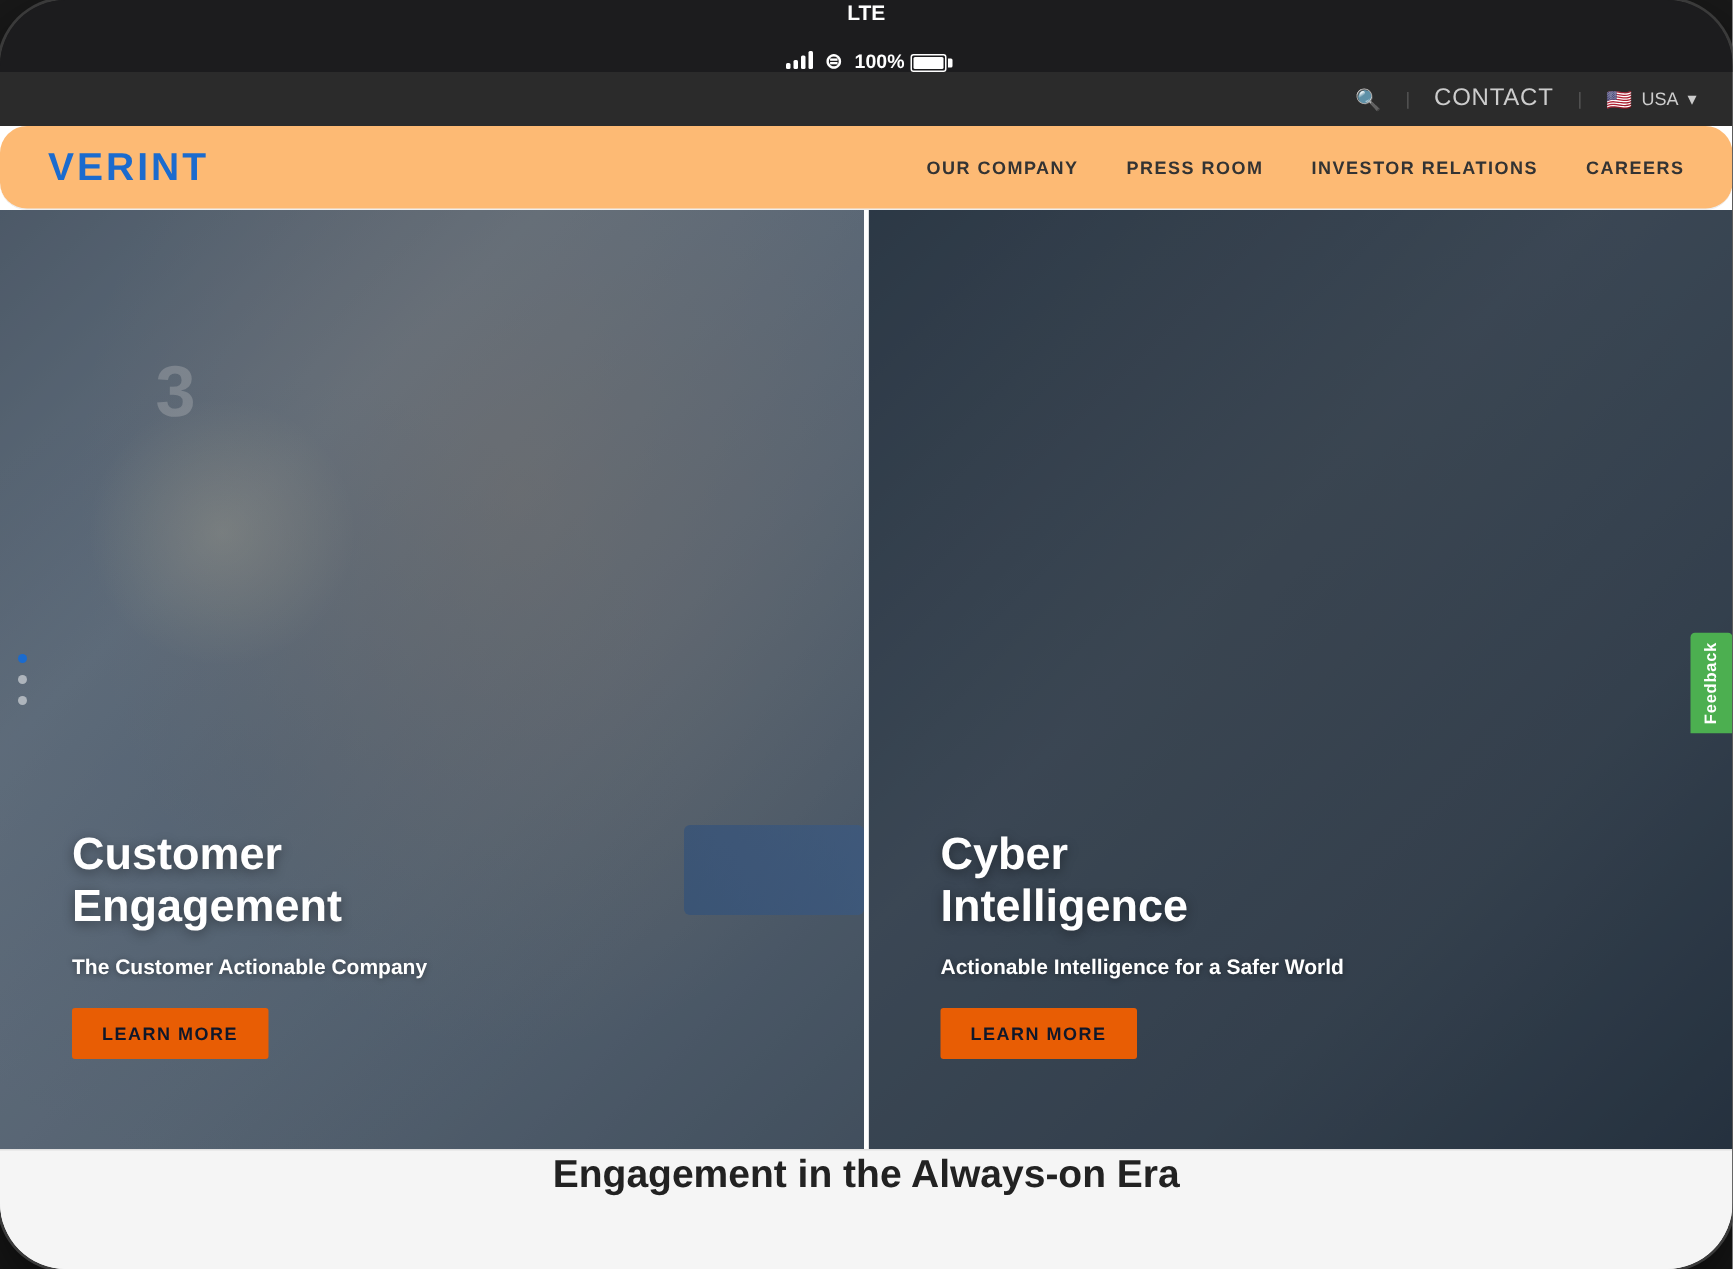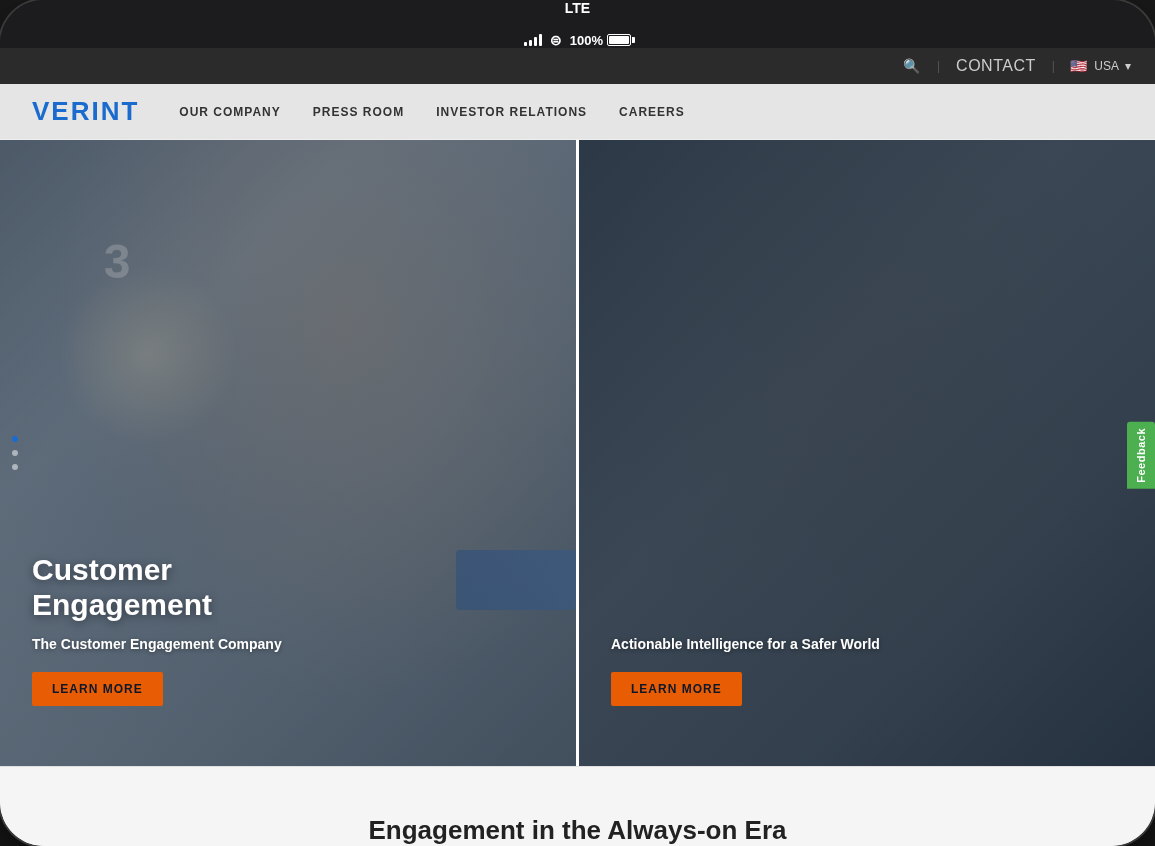--- a/index.html
+++ b/index.html
@@ -64,21 +64,21 @@
     .signal-bars span:nth-child(2) { height: 6px; }
     .signal-bars span:nth-child(3) { height: 9px; }
     .signal-bars span:nth-child(4) { height: 12px; }
 
     .wifi-icon {
       font-size: 14px;
     }
 
     .battery-container {
       display: flex;
-      align-items: center;
+      align-items: flex-end;
       gap: 4px;
       font-size: 13px;
     }
 
     .battery-icon {
       width: 24px;
       height: 12px;
       border: 1.5px solid white;
       border-radius: 2px;
       position: relative;
@@ -155,26 +155,28 @@
       font-size: 12px;
       cursor: pointer;
     }
 
     .flag-icon {
       font-size: 14px;
     }
 
     
     .main-nav {
-      background: #e5e5e5;
+      background: #fdba74;
       height: 56px;
       display: flex;
       align-items: center;
+      justify-content: space-between;
       padding: 0 32px;
       border-bottom: 1px solid #eee;
+      border-radius: 18px;
     }
 
     .logo {
       color: #1b6bce;
       font-size: 26px;
       font-weight: 900;
       letter-spacing: 2px;
       font-family: Arial, sans-serif;
     }
 
@@ -245,21 +247,21 @@
 
     .hero-overlay-right {
       position: absolute;
       inset: 0;
       background: rgba(20,30,40,0.55);
     }
 
     .hero-content {
       position: absolute;
       bottom: 60px;
-      left: 32px;
+      left: 48px;
       color: white;
     }
 
     .hero-title {
       font-size: 30px;
       font-weight: 800;
       line-height: 1.15;
       margin-bottom: 14px;
       text-shadow: 0 2px 8px rgba(0,0,0,0.4);
     }
@@ -290,21 +292,21 @@
       background: white;
       z-index: 10;
       position: relative;
     }
 
     
     .bottom-section {
       background: #f5f5f5;
       height: 80px;
       display: flex;
-      align-items: flex-end;
+      align-items: flex-start;
       justify-content: center;
       border-top: 1px solid #e0e0e0;
     }
 
     .bottom-headline {
       font-size: 26px;
       font-weight: 800;
       color: #222;
       text-align: center;
     }
@@ -443,32 +445,33 @@
         <div class="hero-overlay-left"></div>
 
         <div class="nav-dots">
           <div class="nav-dot active"></div>
           <div class="nav-dot"></div>
           <div class="nav-dot"></div>
         </div>
 
         <div class="hero-content">
           <h2 class="hero-title">Customer<br>Engagement</h2>
-          <p class="hero-subtitle">The Customer Engagement Company</p>
+          <p class="hero-subtitle">The Customer Actionable Company</p>
           <button class="learn-more-btn">LEARN MORE</button>
         </div>
       </div>
 
       <div class="panel-divider"></div>
 
       <div class="hero-panel" style="position:relative;">
         <div class="crowd-bg bg-crowd"></div>
         <div class="hero-overlay-right"></div>
 
         <div class="hero-content">
+          <h2 class="hero-title">Cyber<br>Intelligence</h2>
           <p class="hero-subtitle">Actionable Intelligence for a Safer World</p>
           <button class="learn-more-btn">LEARN MORE</button>
         </div>
 
         <div style="position:absolute; right:0; top:45%; z-index:50;">
           <div style="background:#4caf50; color:white; font-size:11px; font-weight:700; padding:6px 8px; writing-mode:vertical-rl; transform:rotate(180deg); cursor:pointer; letter-spacing:0.5px; border-radius:0 0 3px 3px;">Feedback</div>
         </div>
       </div>
 
     </div>

